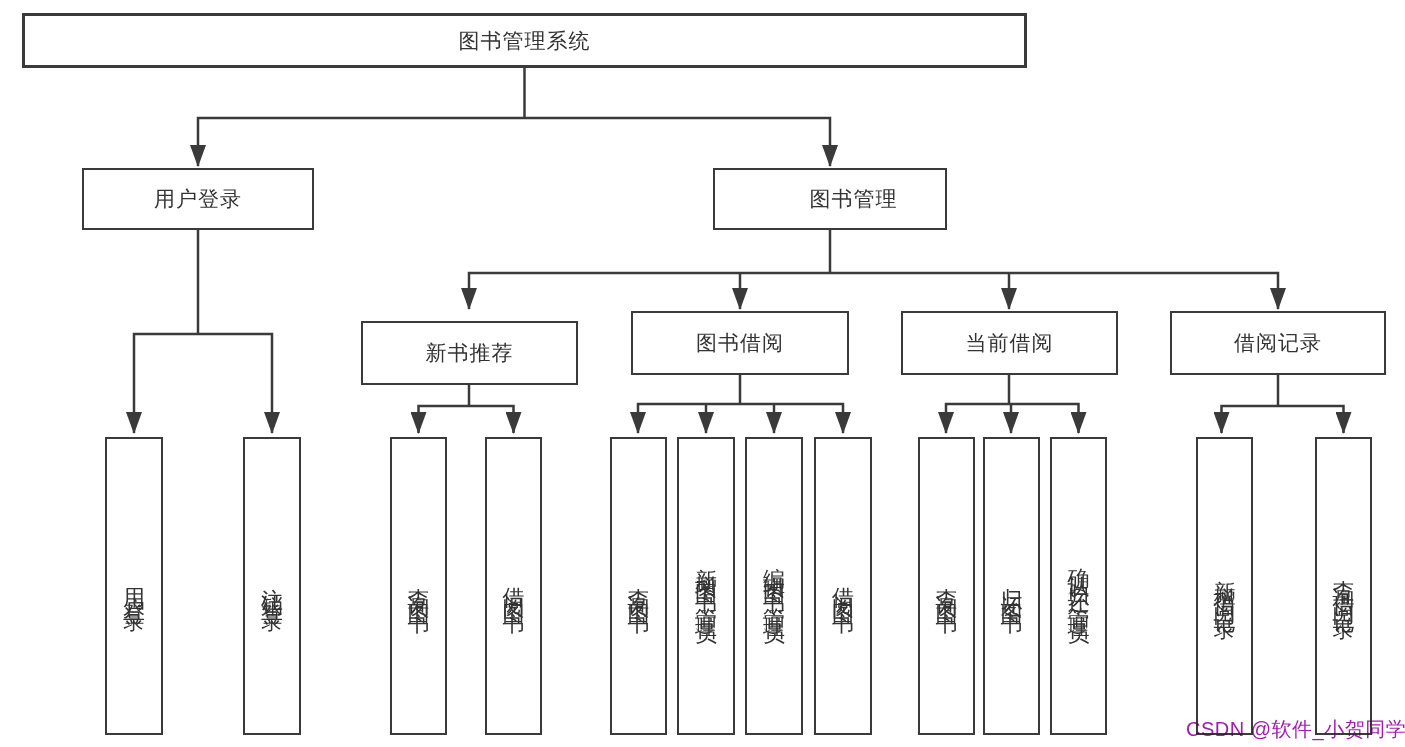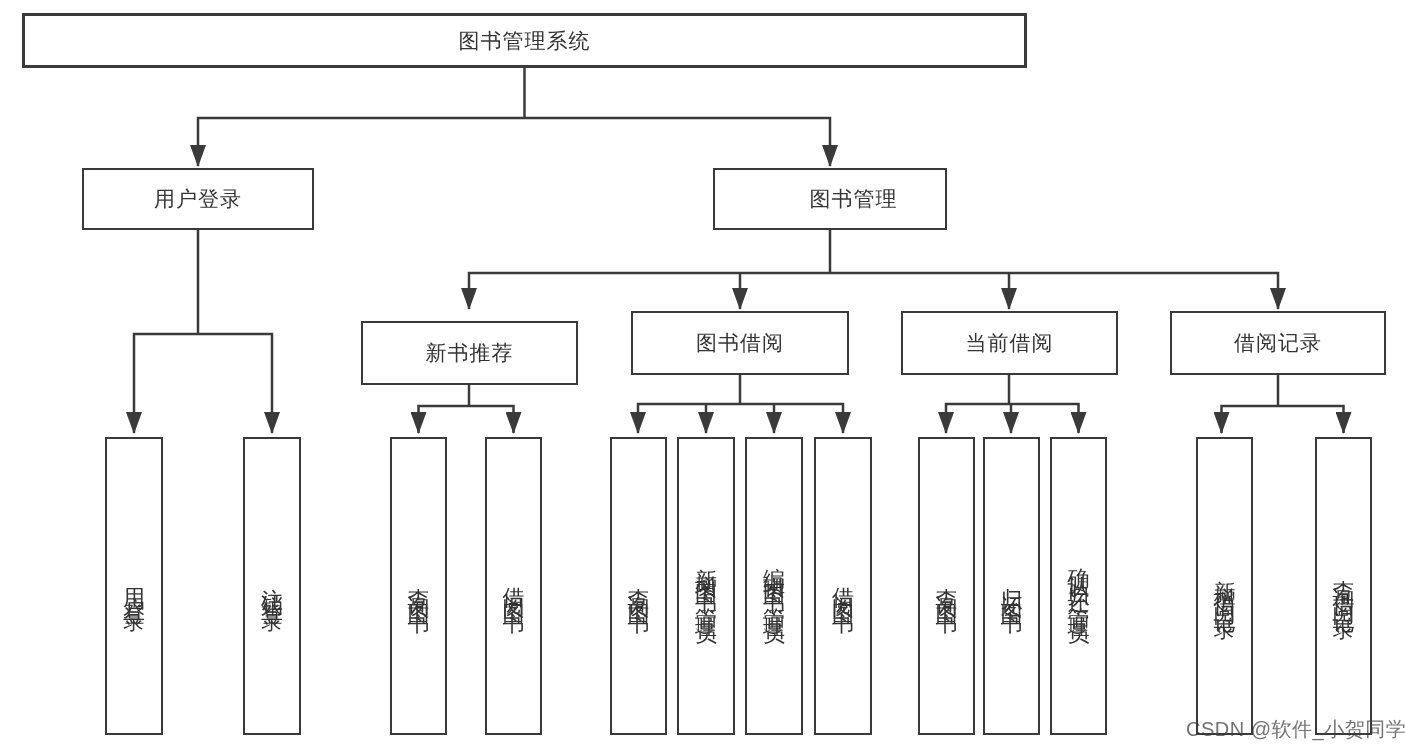--- a/index.html
+++ b/index.html
@@ -41,21 +41,21 @@
     font-size: 22px;
     letter-spacing: 8px;
     line-height: 1;
   }
   #watermark {
     position: absolute;
     left: 1186px;
     top: 716px;
     font-size: 20px;
     letter-spacing: 0.5px;
-    color: #737373;
+    color: #a21caf;
     z-index: 5;
     mix-blend-mode: darken;
     white-space: nowrap;
   }
 </style>
 </head>
 <body>
 
 <div id="canvas">
 

